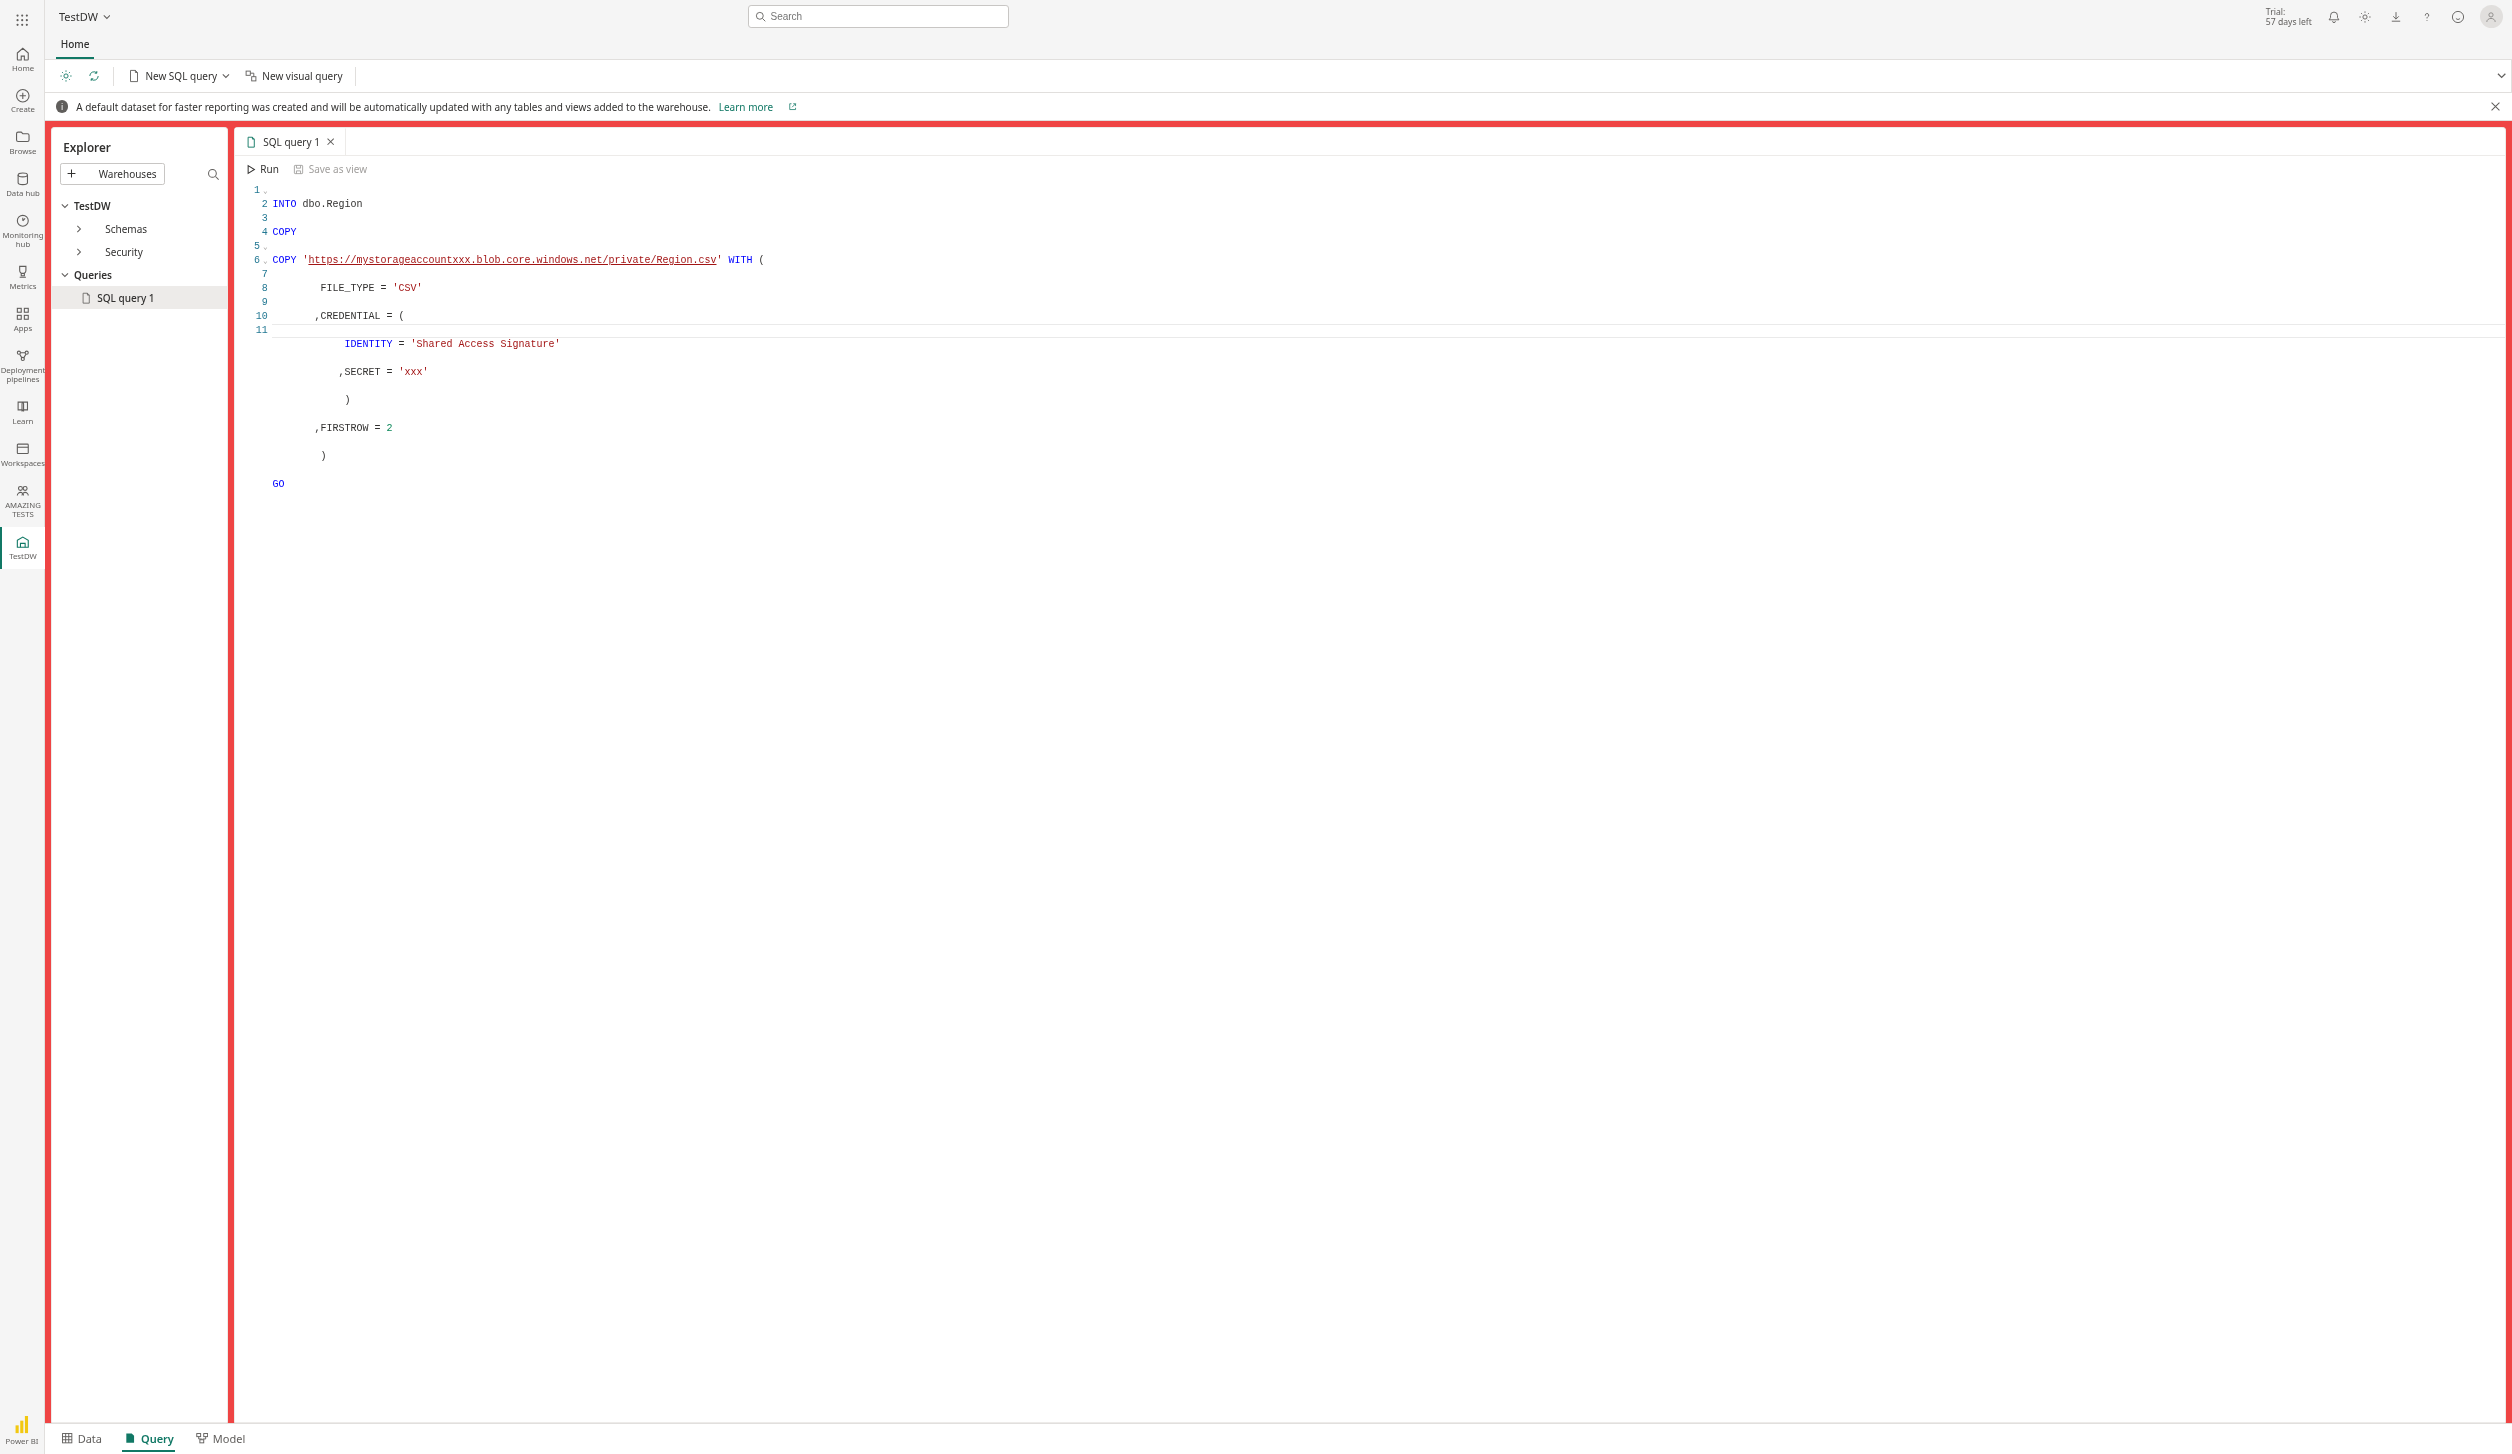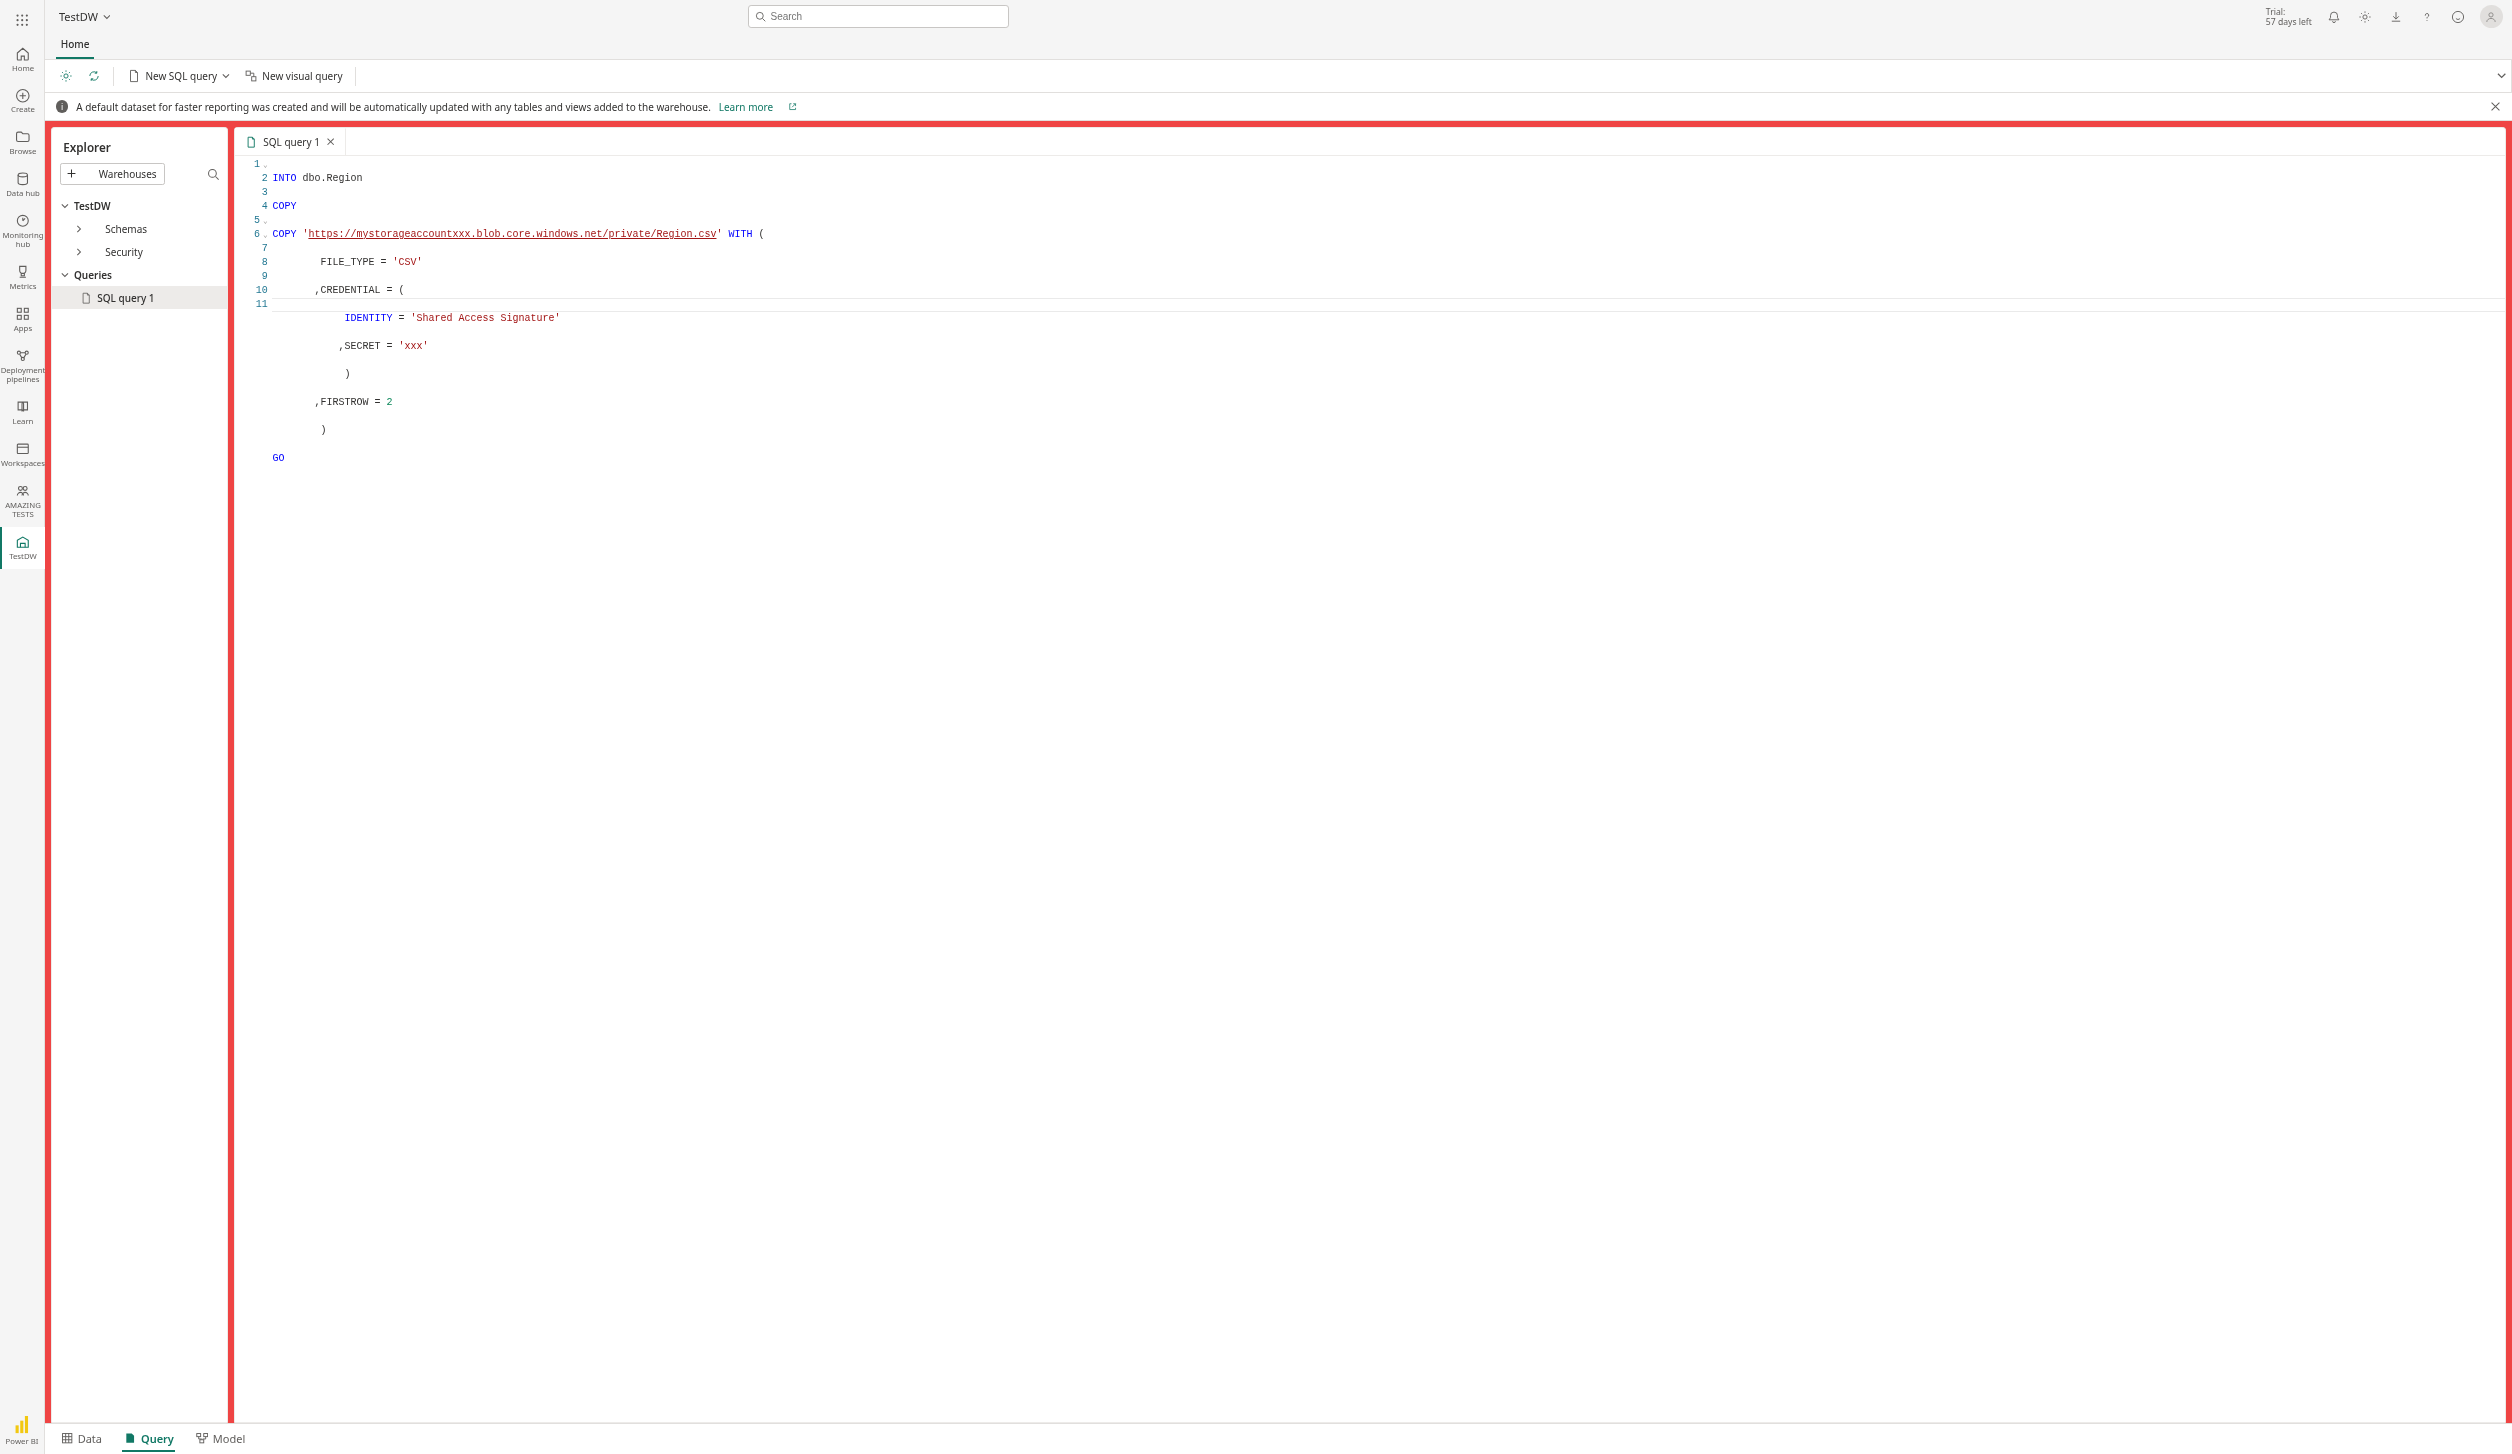--- a/index.html
+++ b/index.html
@@ -429,20 +429,35 @@
               </svg>
             </span>
           <span>SQL query 1</span>
           <span class="close-x">
               <svg width="9.3" height="9.3" viewBox="0 0 12 12" stroke="#605e5c" stroke-width="1.3">
                 <path d="M2 2l8 8M10 2l-8 8"></path>
               </svg>
             </span>
         </div>
       </div>
+      <div class="run-bar">
+        <div class="run-btn">
+          <svg width="11" height="11" viewBox="0 0 14 14" fill="none" stroke="#323130" stroke-width="1.3">
+              <path d="M4 2l8 5-8 5z"></path>
+            </svg>
+          <span>Run</span>
+        </div>
+        <div class="save-view">
+          <svg width="11" height="11" viewBox="0 0 16 16" fill="none" stroke="#a19f9d" stroke-width="1.3">
+              <rect x="2" y="2" width="12" height="12" rx="1"></rect>
+              <path d="M5 2v4h6V2M5 14v-4h6v4"></path>
+            </svg>
+          <span>Save as view</span>
+        </div>
+      </div>
       <div class="code">
         <div class="gutter">
           <div class="gl">
               <span>1</span>
               <span class="fold">⌄</span>
             </div>
           <div class="gl">
               <span>2</span>
             </div>
           <div class="gl">

